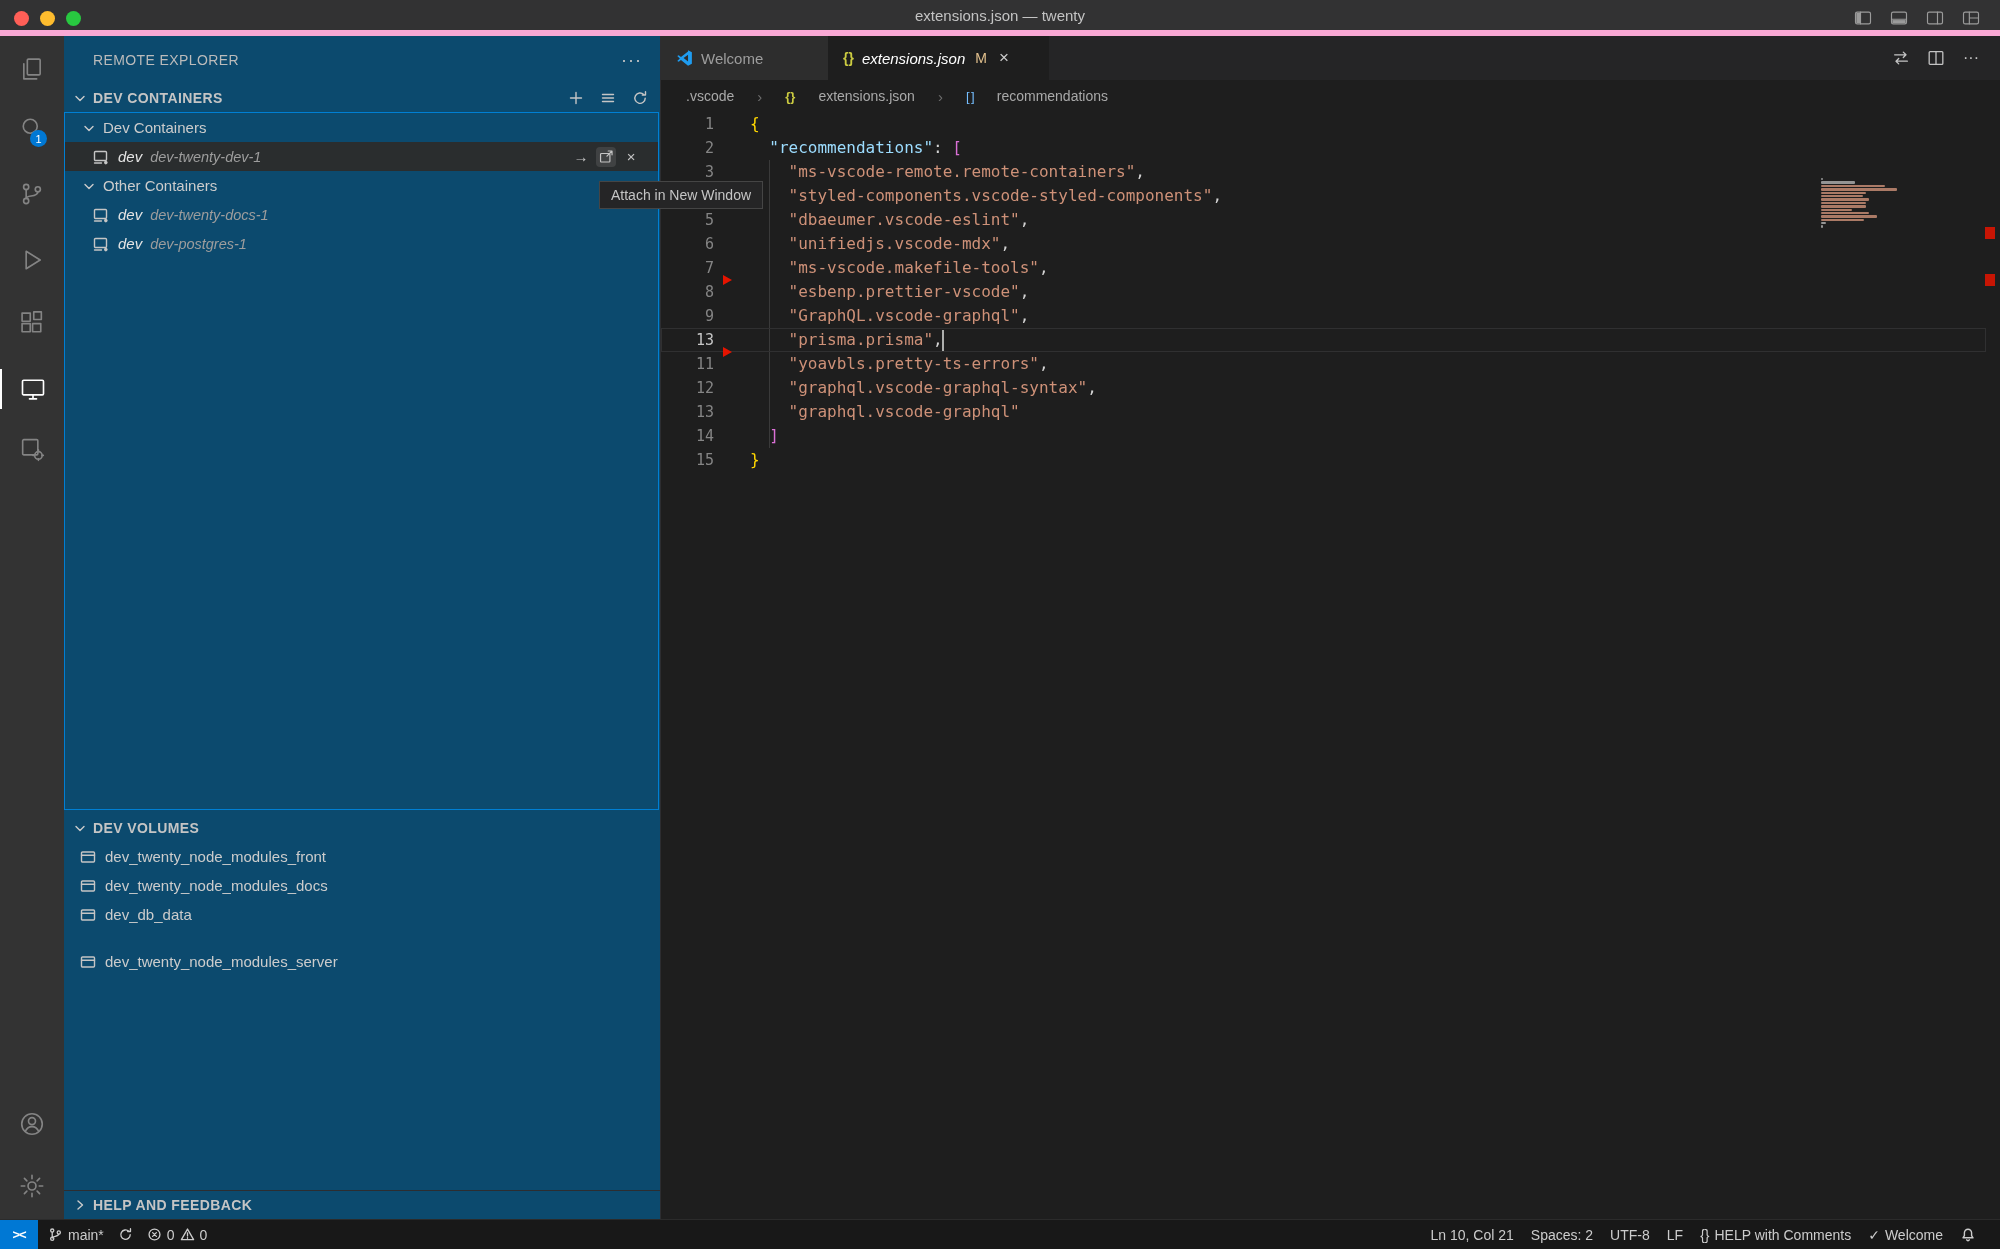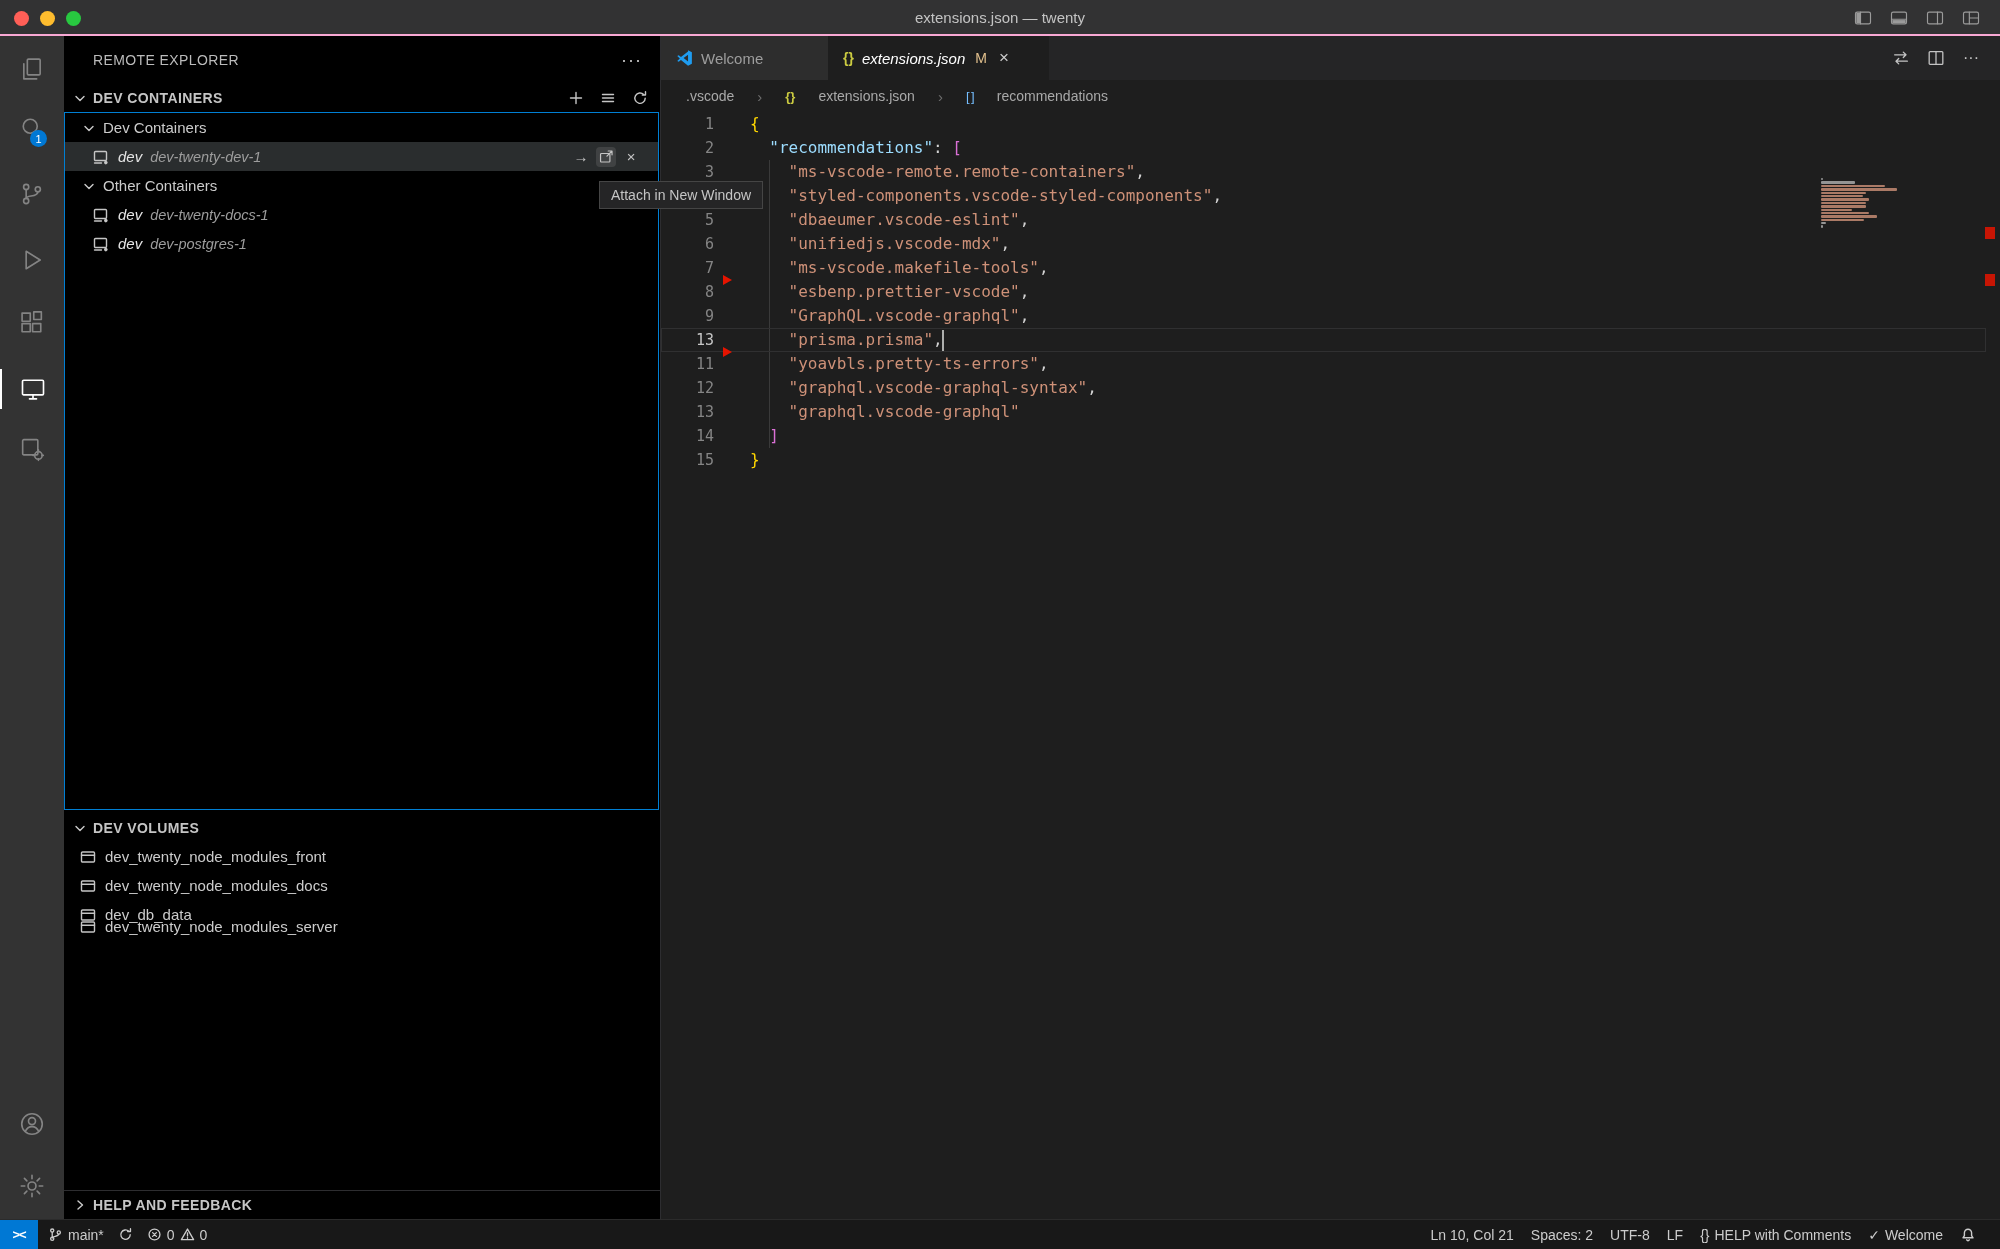--- a/index.html
+++ b/index.html
@@ -2,37 +2,37 @@
 <html><head>
 <meta charset="utf-8">
 <style>
   html,body{margin:0;padding:0;width:2000px;height:1249px;background:#1e1e1e;
     font-family:"Liberation Sans",sans-serif;overflow:hidden;position:relative;color:#ccc;}
   *{box-sizing:border-box;}
   svg{fill:none;stroke:currentColor;stroke-width:1.4;stroke-linecap:round;stroke-linejoin:round;}
 
   
   .titlebar{position:absolute;left:0;top:0;width:2000px;height:36px;background:#323233;
-    display:flex;align-items:center;border-bottom:2px solid #f9a8d4;}
+    display:flex;align-items:center;border-bottom:6px solid #f9a8d4;}
   .traffic{position:absolute;left:14px;top:0;height:36px;display:flex;align-items:center;gap:11px;}
   .tl{width:15px;height:15px;border-radius:50%;display:inline-block;}
   .tl.red{background:#ff5f57}.tl.yellow{background:#febc2e}.tl.green{background:#28c840}
   .wtitle{width:100%;text-align:center;font-size:15px;color:#c3c3c3;}
   .tb-actions{position:absolute;right:18px;top:0;height:36px;display:flex;align-items:center;gap:14px;color:#9b9b9b;}
   .tb-actions span{width:22px;height:22px;display:flex;align-items:center;justify-content:center;}
 
   
   .activitybar{position:absolute;left:0;top:36px;width:64px;height:1183px;background:#333333;}
   .ab-item{position:absolute;left:0;width:64px;height:40px;display:flex;align-items:center;justify-content:center;color:#848484;cursor:pointer;}
   .ab-item.active{color:#ffffff;border-left:2px solid #ffffff;}
   .badge{position:absolute;left:30px;top:94px;width:17px;height:17px;border-radius:50%;background:#0078d4;
     color:#fff;font-size:11px;display:flex;align-items:center;justify-content:center;}
 
   
-  .sidebar{position:absolute;left:64px;top:36px;width:597px;height:1183px;background:#000000;border-right:1px solid #2d2d30;}
+  .sidebar{position:absolute;left:64px;top:36px;width:597px;height:1183px;background:#0c4a6e;border-right:1px solid #2d2d30;}
   .pane-title{position:absolute;left:0;top:0;width:100%;height:48px;display:flex;align-items:center;}
   .pane-title .lbl{margin-left:29px;font-size:14px;color:#bbbbbb;letter-spacing:.4px;}
   .pane-title .more{position:absolute;right:18px;color:#c5c5c5;font-size:18px;letter-spacing:1px;cursor:pointer;}
   .section-h{position:absolute;left:0;width:100%;height:29px;display:flex;align-items:center;font-size:14px;font-weight:bold;color:#c5c5c5;letter-spacing:.4px;}
   .section-h .chev{position:absolute;left:8px;width:16px;height:16px;color:#cccccc;}
   .section-h .hl{margin-left:29px;}
   .dc-actions{position:absolute;right:10px;display:flex;gap:12px;color:#c5c5c5;}
   .dc-actions span{width:20px;height:20px;display:flex;align-items:center;justify-content:center;cursor:pointer;}
   .tree-box{position:absolute;left:0;top:76px;width:595px;height:698px;border:1px solid #007fd4;}
   .trow{position:absolute;left:1px;width:593px;height:29px;display:flex;align-items:center;font-size:15px;color:#cccccc;cursor:pointer;}
@@ -320,21 +320,21 @@
     <span>dev_twenty_node_modules_docs</span>
   </div>
   <div class="vrow" style="top:864px">
     <span class="vicon">
       <svg width="18" height="18" viewBox="0 0 18 18">
           <rect x="2.5" y="4" width="13" height="10" rx="1"></rect>
           <path d="M2.5 7.2h13"></path>
         </svg></span>
     <span>dev_db_data</span>
   </div>
-  <div class="vrow" style="top:876px">
+  <div class="vrow" style="top:911px">
     <span class="vicon">
       <svg width="18" height="18" viewBox="0 0 18 18">
           <rect x="2.5" y="4" width="13" height="10" rx="1"></rect>
           <path d="M2.5 7.2h13"></path>
         </svg></span>
     <span>dev_twenty_node_modules_server</span>
   </div>
 
   <div class="section-h help-h" style="top:1154px">
     <span class="chev">

